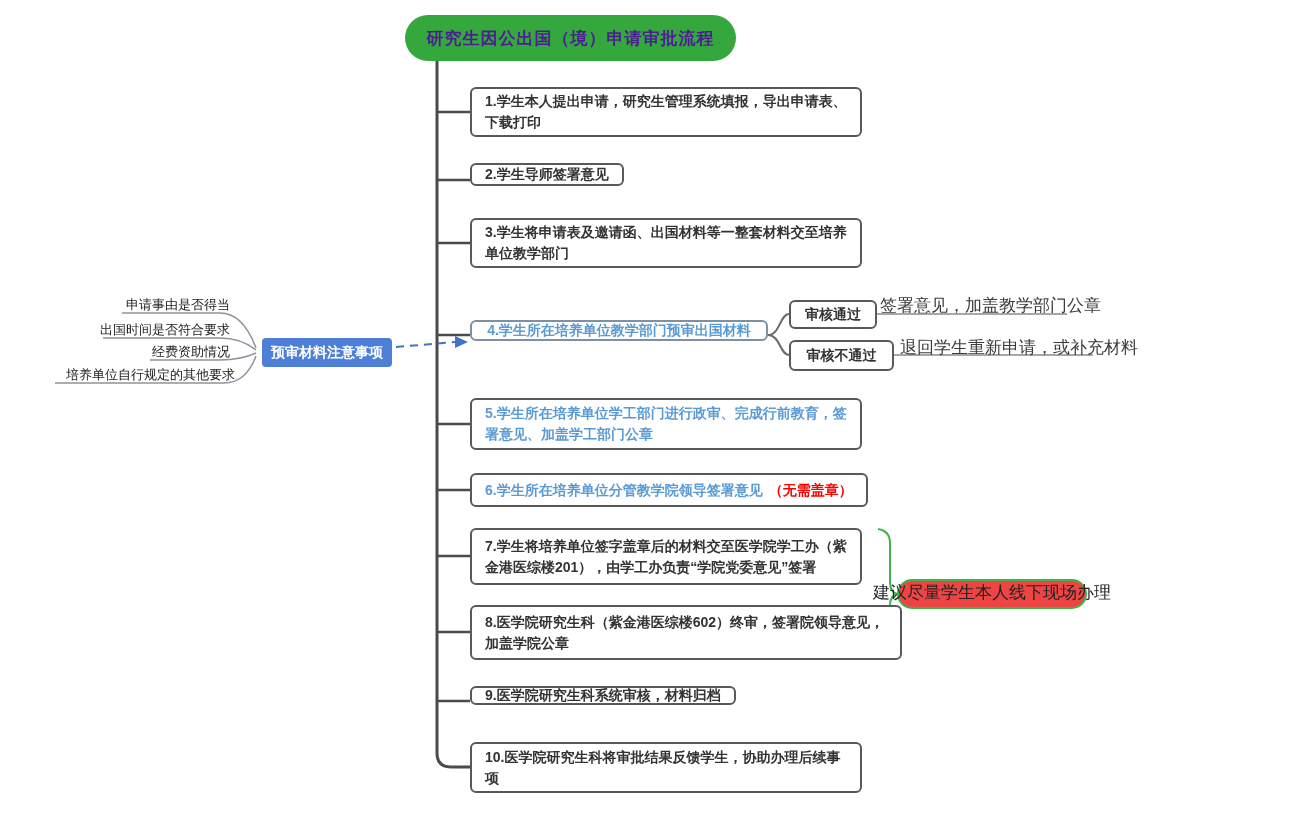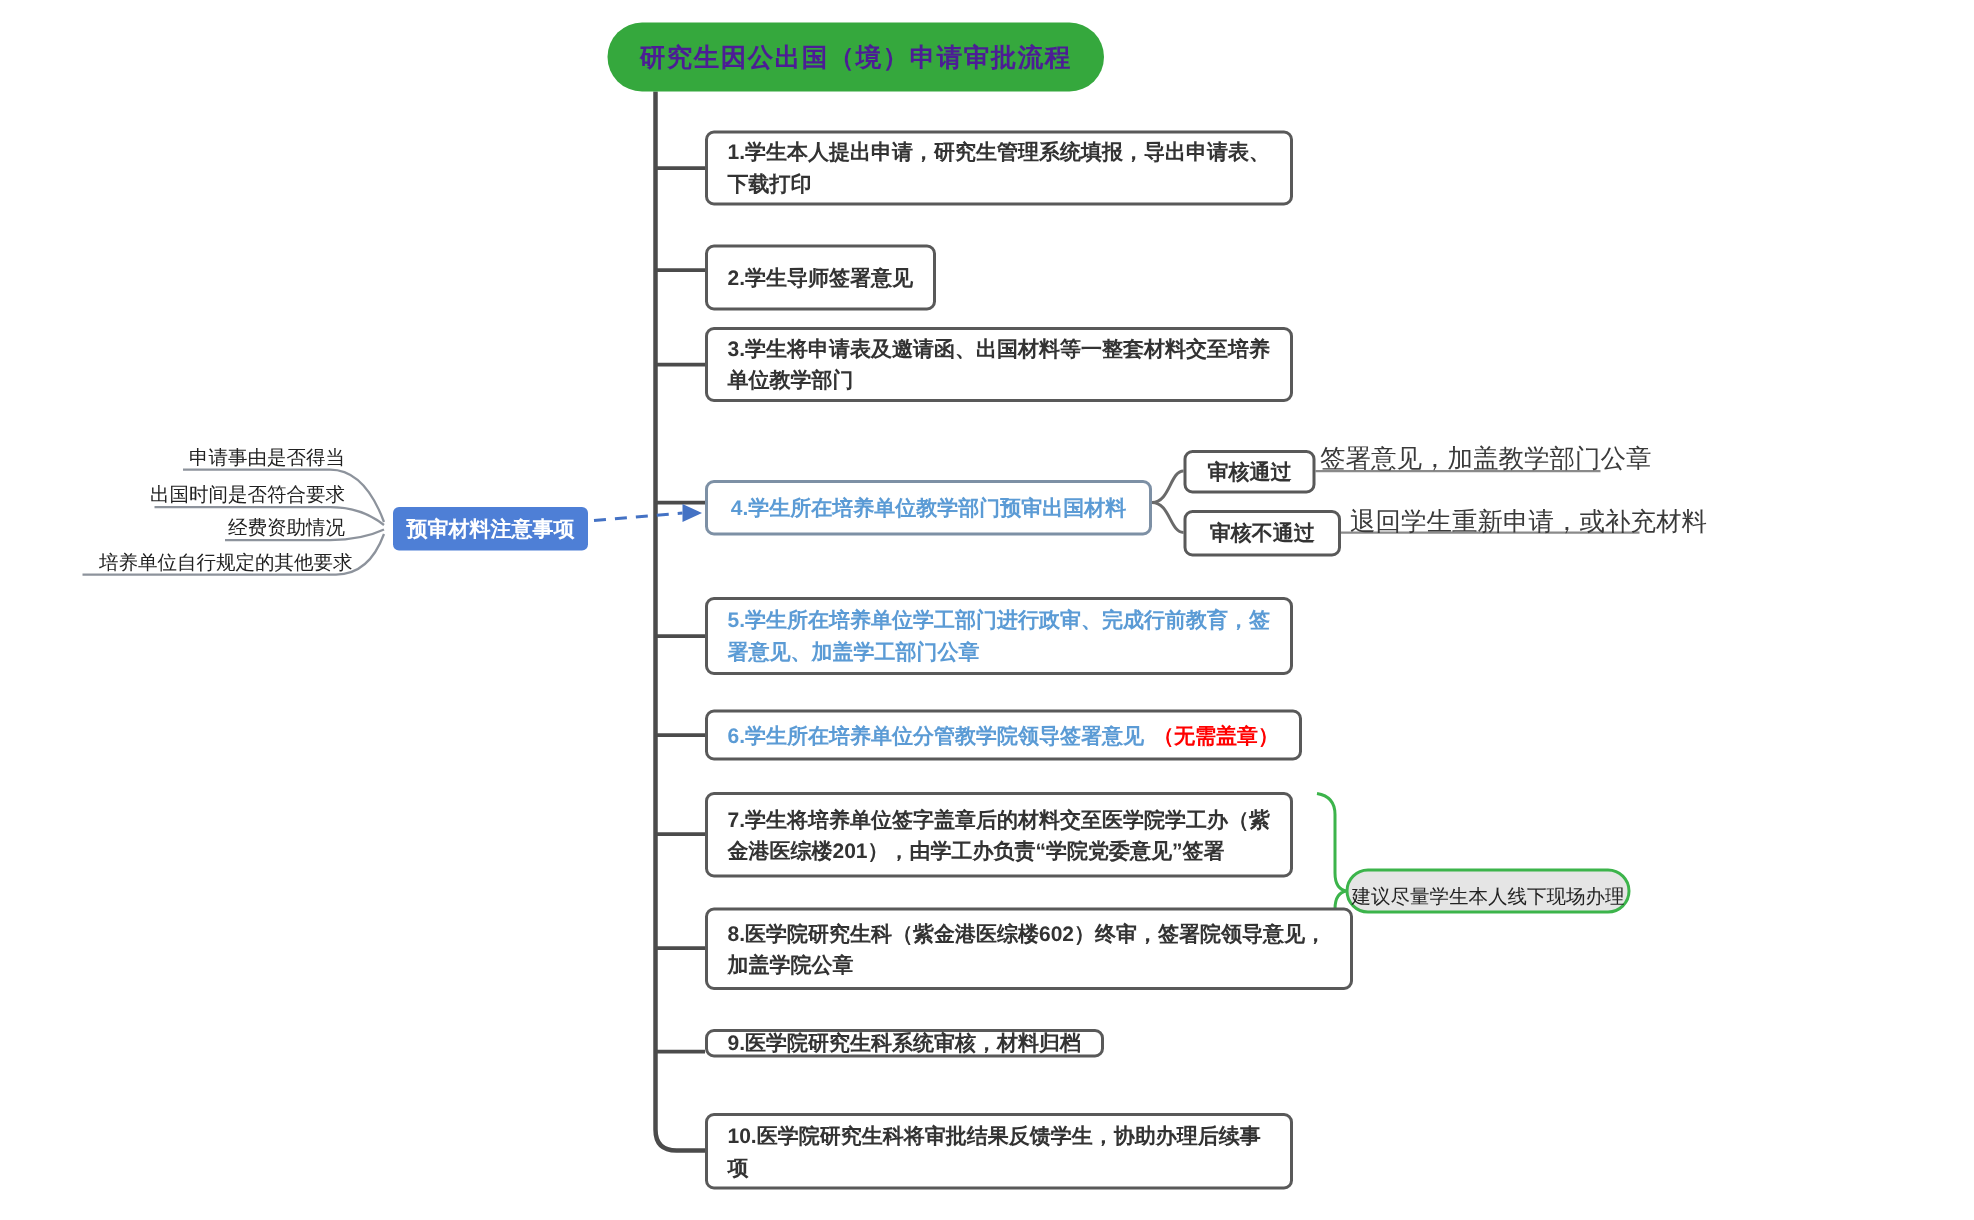--- a/index.html
+++ b/index.html
@@ -44,23 +44,23 @@
     position:absolute;left:262px;top:338px;width:130px;height:29px;
     background:var(--note-blue);border-radius:4px;
     display:flex;align-items:center;justify-content:center;
     color:#ffffff;font-weight:bold;font-size:14px;
   }
   .precheck-item{
     position:absolute;font-size:13px;color:#222222;white-space:nowrap;text-align:right;
   }
   .note-pill{
     position:absolute;left:897px;top:579px;width:190px;height:30px;
-    border:2px solid var(--brace-green);border-radius:15px;background:#e5e5e5;
-    display:flex;align-items:flex-end;justify-content:center;
-    font-size:13px;color:#222222;white-space:nowrap;
+    border:2px solid var(--brace-green);border-radius:15px;background:#ef4444;
+    display:flex;align-items:flex-start;justify-content:center;
+    font-size:17px;color:#222222;white-space:nowrap;
   }
   .trunk{stroke:#4b4b4b;stroke-width:3;fill:none;}
   .branch{stroke:#4b4b4b;stroke-width:2.5;fill:none;}
   .fork{stroke:#6a6a6a;stroke-width:2;fill:none;}
   .uline{stroke:#8a8a8a;stroke-width:1.5;fill:none;}
   .item-line{stroke:#8d939c;stroke-width:1.5;fill:none;}
   .dash{stroke:#4472c4;stroke-width:2;fill:none;stroke-dasharray:8 6;}
   .brace{stroke:var(--brace-green);stroke-width:2;fill:none;}
 </style>
 </head>
@@ -100,29 +100,29 @@
   </svg>
 
   <div class="root-topic">
     <span>研究生因公出国（境）申请审批流程</span>
   </div>
 
   <div class="step-box" style="left:470px;top:87px;width:392px;height:50px;">
     <span>1.学生本人提出申请，研究生管理系统填报，导出申请表、下载打印</span>
   </div>
 
-  <div class="step-box" style="left:470px;top:163px;height:44px;white-space:nowrap;">
+  <div class="step-box" style="left:470px;top:163px;height:23px;white-space:nowrap;">
     <span>2.学生导师签署意见</span>
   </div>
 
   <div class="step-box" style="left:470px;top:218px;width:392px;height:50px;">
     <span>3.学生将申请表及邀请函、出国材料等一整套材料交至培养单位教学部门</span>
   </div>
 
-  <div class="step-box blue-step box4 center" style="left:470px;top:320px;width:298px;height:37px;white-space:nowrap;">
+  <div class="step-box blue-step box4 center" style="left:470px;top:320px;width:298px;height:21px;white-space:nowrap;">
     <span>4.学生所在培养单位教学部门预审出国材料</span>
   </div>
 
   <div class="step-box blue-step" style="left:470px;top:398px;width:392px;height:52px;">
     <span>5.学生所在培养单位学工部门进行政审、完成行前教育，签署意见、加盖学工部门公章</span>
   </div>
 
   <div class="step-box blue-step" style="left:470px;top:473px;height:34px;white-space:nowrap;">
     <span>6.学生所在培养单位分管教学院领导签署意见</span>
     <span class="stamp-note">（无需盖章）</span>

